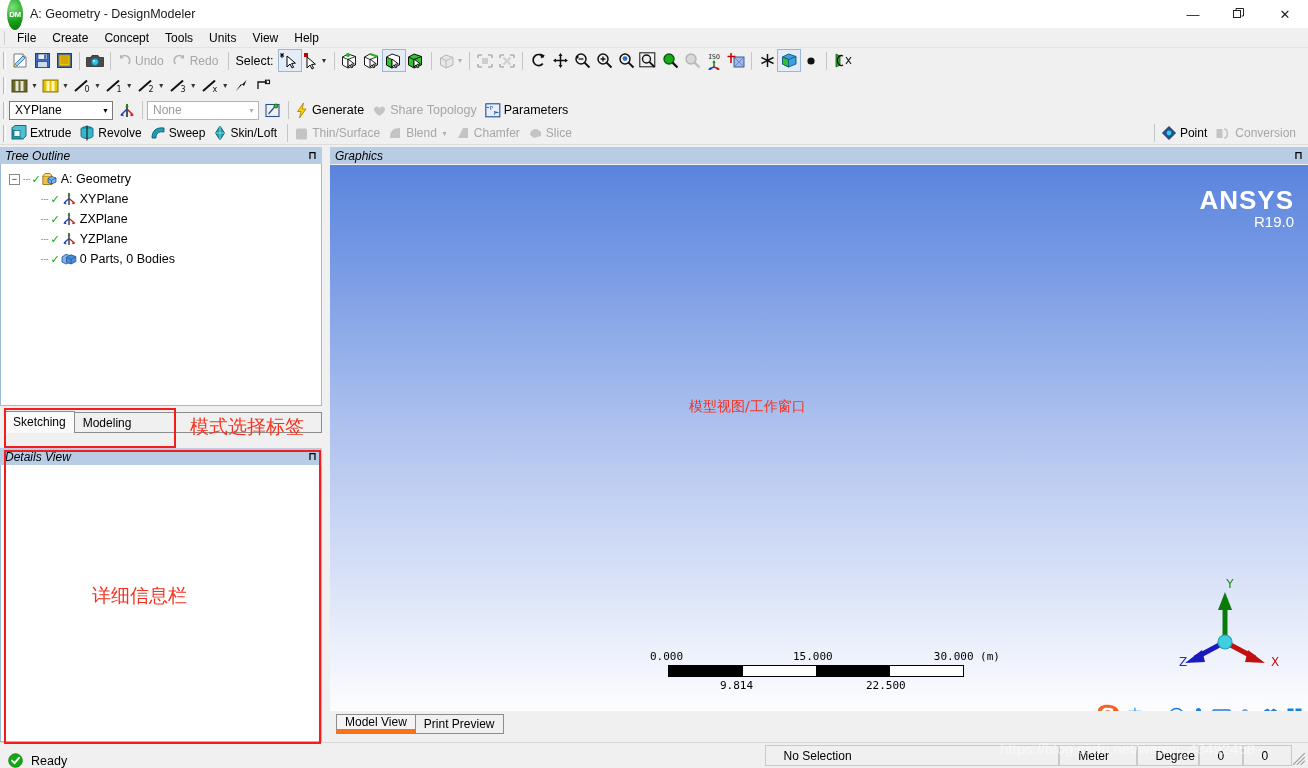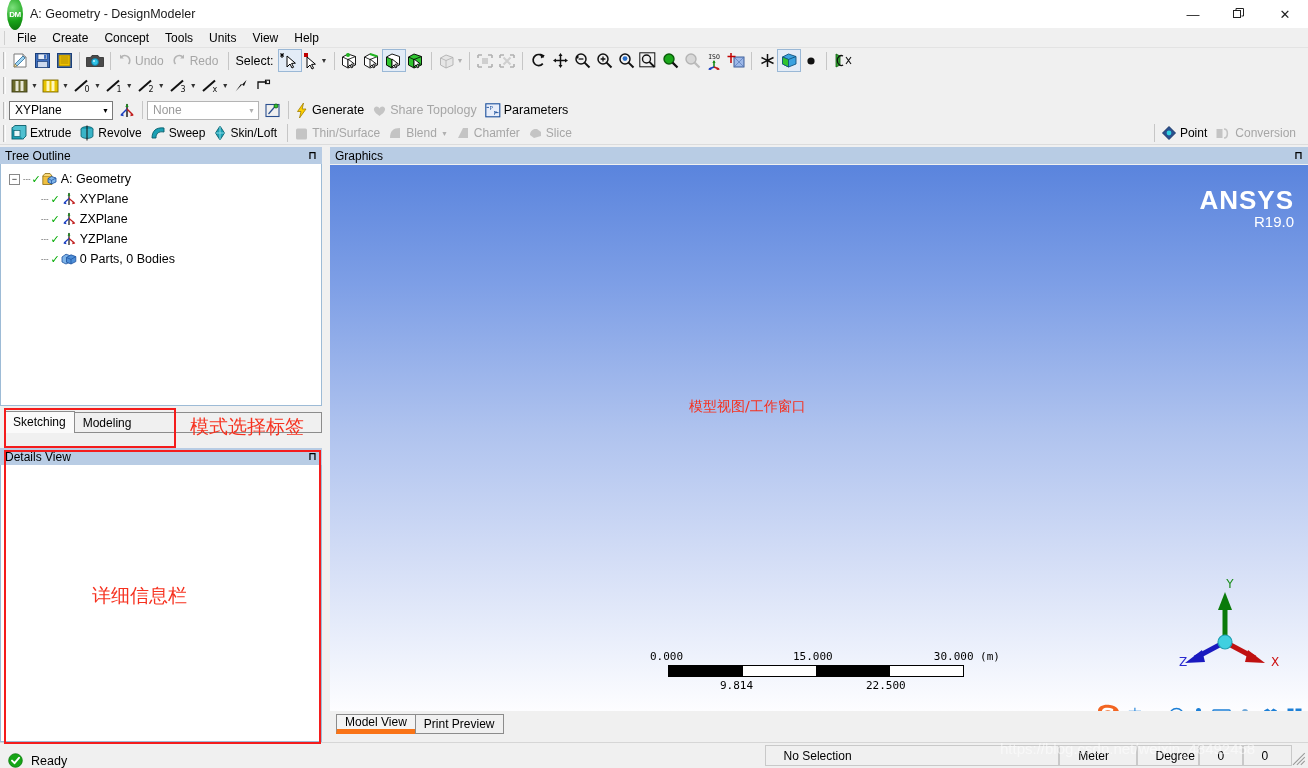--- a/index.html
+++ b/index.html
@@ -41,21 +41,21 @@
             font-size:12px; white-space:nowrap; }
   .txtbtn.dis { color:#a6a6a6; }
   
   .combo { height:19px; border:1px solid #7a7a7a; background:#fff; display:flex; align-items:center;
            font-size:12px; padding-left:5px; position:relative; }
   .combo .arrow { position:absolute; right:3px; font-size:7px; color:#000; }
   .combo.dis { color:#9a9a9a; background:#fff; border-color:#b4b4b4; }
   .combo.dis .arrow { color:#b0b0b0; }
   
   .panel-hdr { height:17px; background:#b8cce4; display:flex; align-items:center;
-               padding-left:5px; font-size:12px; color:#000; position:relative; }
+               padding-left:5px; font-size:12px; color:#000; position:relative;font-style:italic; }
   .panel-hdr .pin { position:absolute; right:5px; font-size:11px; font-weight:bold; }
   .tree { background:#fff; border:1px solid #9dbbd6; border-top:none;
           overflow:hidden; position:relative; }
   .tnode { display:flex; align-items:center; height:20px; font-size:12.5px; }
   .tick { color:#0a0; font-size:11px; margin-right:1px; font-weight:bold; }
   
   .tabstrip { display:flex; align-items:flex-end; height:24px; background:#f0f0f0; padding-left:4px; }
   .tab { height:21px; border:1px solid #8c8c8c; background:#f0f0f0; display:flex;
          align-items:center; padding:0 8px; font-size:12px; margin-right:-1px; }
   .tab.sel { background:#fafafa; border-bottom:1px solid #fafafa; height:22px; }

